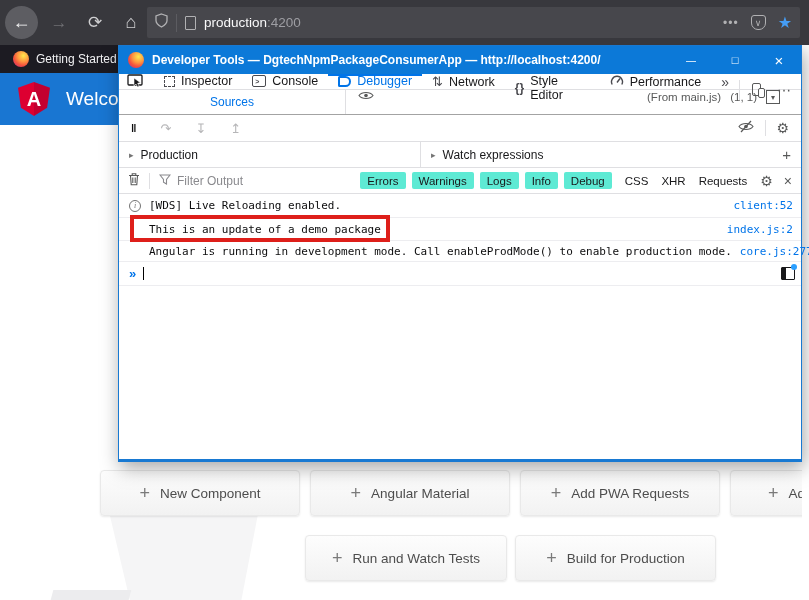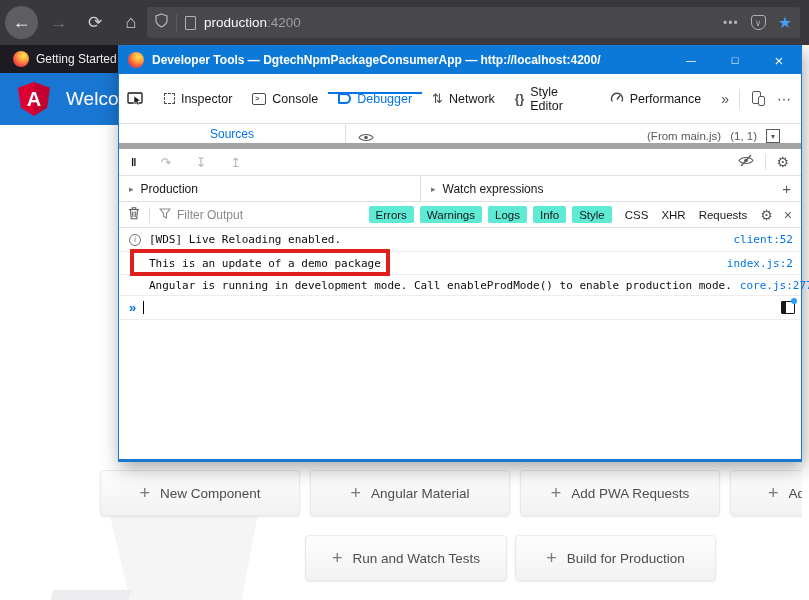--- a/index.html
+++ b/index.html
@@ -40,38 +40,38 @@
   
   .dt { position:absolute; left:118px; top:45px; width:684px; height:417px; background:#fff; border:1px solid #1879d2; border-bottom:3px solid #1879d2; display:flex; flex-direction:column; z-index:4; box-shadow:2px 6px 18px rgba(0,0,0,0.35); }
   .dt-title { height:28px; background:#0c79d8; display:flex; align-items:center; color:#fff; font-size:12px; padding-left:9px; gap:8px; flex:none; }
   .dt-title .t-text { white-space:nowrap; overflow:hidden;font-weight:bold; }
   .win-ctrls { margin-left:auto; display:flex; height:28px; }
   .win-btn { width:44px; height:28px; display:flex; align-items:center; justify-content:center; color:#fff; }
   .win-btn.min { font-size:10px; }
   .win-btn.max { font-size:11px; }
   .win-btn.cls { font-size:15px; }
 
-  .dt-tabs { height:50px; border-bottom:1px solid #dfdfe2; display:flex; align-items:center; font-size:12.5px; color:#18181a; flex:none; }
+  .dt-tabs { height:16px; border-bottom:1px solid #dfdfe2; display:flex; align-items:flex-start; font-size:12.5px; color:#18181a; flex:none; }
   .tool-tab { display:flex; align-items:center; gap:6px; padding:0 10px; cursor:pointer; }
   .tool-tab.active { color:#0074e8; box-shadow:inset 0 2px 0 #0074e8; }
   .pick-btn { width:36px; display:flex; align-items:center; justify-content:center; }
   .tab-vdiv { width:1px; background:#dfdfe2; margin:6px 0; }
   .insp-ico { width:11px; height:11px; border:1.3px dashed #4a4a4f; display:inline-block; }
   .cons-ico { width:14px; height:12px; border:1.3px solid #4a4a4f; border-radius:2px; font-size:7px; font-weight:bold; color:#4a4a4f; display:flex; align-items:center; padding-left:2px; }
   .dbg-ico { width:13px; height:11px; border:2px solid #0074e8; border-radius:2px 7px 7px 2px; display:inline-block; }
   .net-ico { font-size:13px; color:#4a4a4f; }
   .brace-ico { font-size:12px; font-weight:bold; color:#4a4a4f; }
   .more-tabs { font-size:14px; color:#4a4a4f; padding:0 10px; display:flex; align-items:center; }
   .tabs-right { margin-left:auto; display:flex; align-items:center; gap:12px; padding-right:10px; }
   .resp-ico { position:relative; width:13px; height:15px; }
   .resp-ico .r1 { position:absolute; left:0; top:0; width:9px; height:13px; border:1.5px solid #585959; border-radius:2px; }
   .resp-ico .r2 { position:absolute; right:0; bottom:0; width:7px; height:10px; border:1.5px solid #585959; border-radius:2px; background:#fff; }
   .meat { font-size:14px; color:#585959; }
 
-  .dt-src { height:25px; border-bottom:6px solid #a3a3a3; display:flex; align-items:flex-end; font-size:12px; flex:none; }
+  .dt-src { height:25px; border-bottom:1px solid #a3a3a3; display:flex; align-items:flex-start; font-size:12px; flex:none; }
   .src-left { width:227px; height:100%; display:flex; border-right:1px solid #dfdfe2; }
   .src-tab { flex:1; display:flex; align-items:center; justify-content:center; cursor:pointer; color:#18181a; }
   .src-tab.active { color:#0074e8; }
   .src-eye { margin-left:12px; display:flex; align-items:center; }
   .src-right { margin-left:auto; display:flex; align-items:center; gap:9px; color:#585959; padding-right:21px; font-size:11.5px; }
   .pretty-ico { width:14px; height:14px; border:1.3px solid #585959; font-size:8px; color:#585959; display:flex; align-items:center; justify-content:center; }
 
   .dt-ctrl { height:27px; border-bottom:1px solid #dfdfe2; display:flex; align-items:center; padding:0 12px; gap:24px; font-size:13px; flex:none; }
   .ctrl-ico { color:#0c0c0d; font-weight:bold; font-size:11px; }
   .step { color:#b6b6b8; font-size:13px; }
@@ -298,21 +298,21 @@
       <span>
         <svg width="12" height="11" viewBox="0 0 12 11">
             <path d="M1 1h10L7.5 5.5V10l-3-1.7V5.5z" fill="none" stroke="#8a8a8e" stroke-width="1.1"></path>
           </svg>
       </span>
       <input class="filter-input" placeholder="Filter Output" style="">
       <span class="pill">Errors</span>
       <span class="pill">Warnings</span>
       <span class="pill">Logs</span>
       <span class="pill">Info</span>
-      <span class="pill">Style</span>
+      <span class="pill">Debug</span>
       <span class="cat">CSS</span>
       <span class="cat">XHR</span>
       <span class="cat">Requests</span>
       <span class="gear f-gear">⚙</span>
       <span class="f-close">×</span>
     </div>
 
     <div class="dt-console">
       <div class="msg first">
         <span class="ico">

